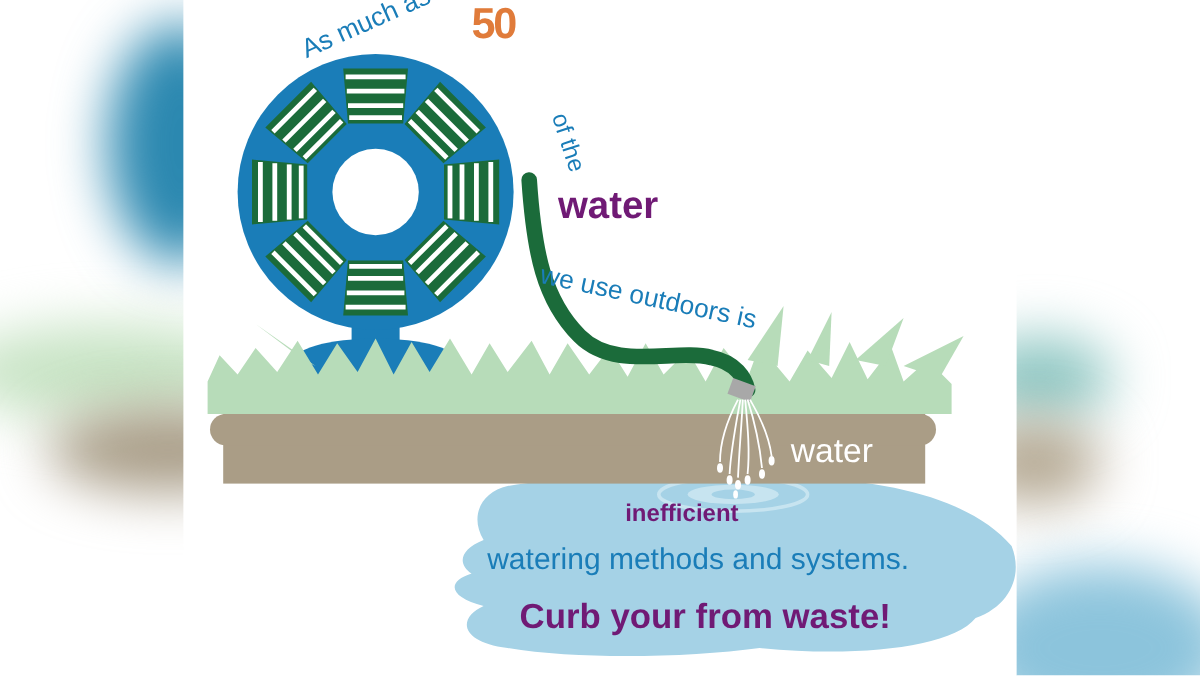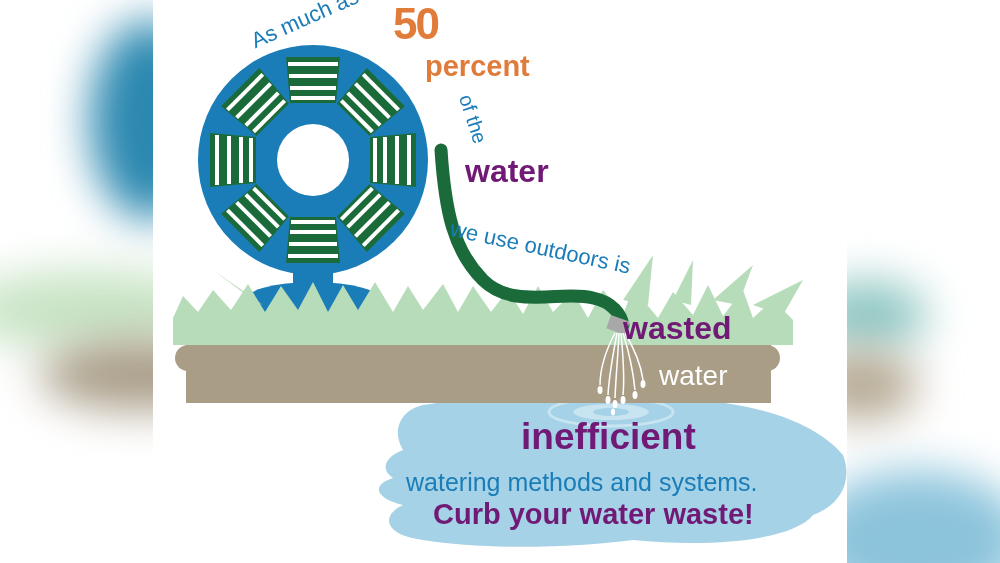--- a/index.html
+++ b/index.html
@@ -102,23 +102,21 @@
         <use href="#seg" transform="rotate(180)"></use>
         <use href="#seg" transform="rotate(225)"></use>
         <use href="#seg" transform="rotate(270)"></use>
         <use href="#seg" transform="rotate(315)"></use>
       </g>
       <circle r="36" fill="#ffffff"></circle>
     </g>
   </svg>
 
   <div class="txt blue-l" style="left:95px;top:32px;font-size:22px;transform:rotate(-24deg);transform-origin:left top;">As much as</div>
-  <div class="txt orange" style="left:240px;top:2px;font-size:44px;letter-spacing:-2px;">50</div>
-  <div class="txt orange" style="left:272px;top:52px;font-size:29px;">percent</div>
+  <div class="txt orange" style="left:240px;top:2px;font-size:36px;letter-spacing:-2px;">50</div>
   <div class="txt blue-l" style="left:322px;top:92px;font-size:20px;transform:rotate(72deg);transform-origin:left top;">of the</div>
   <div class="txt blue-b" style="left:312px;top:155px;font-size:32px;">water</div>
   <div class="txt blue-l" style="left:300px;top:218px;font-size:22px;transform:rotate(12deg);transform-origin:left top;">we use outdoors is</div>
-  <div class="txt blue-b" style="left:470px;top:312px;font-size:32px;">wasted</div>
   <div class="txt white-l" style="left:506px;top:362px;font-size:28px;">water</div>
-  <div class="txt blue-b" style="left:368px;top:418px;font-size:37px;">inefficient</div>
-  <div class="txt blue-l" style="left:253px;top:454px;font-size:25px;margin-top:16px;">watering methods and systems.</div>
-  <div class="txt blue-b" style="left:280px;top:500px;font-size:29px;">Curb your water waste!</div>
+  <div class="txt blue-b" style="left:368px;top:418px;font-size:20px;">inefficient</div>
+  <div class="txt blue-l" style="left:253px;top:454px;font-size:25px;">watering methods and systems.</div>
+  <div class="txt blue-b" style="left:280px;top:500px;font-size:29px;">Curb your from waste!</div>
 </div>
 
 </body></html>

